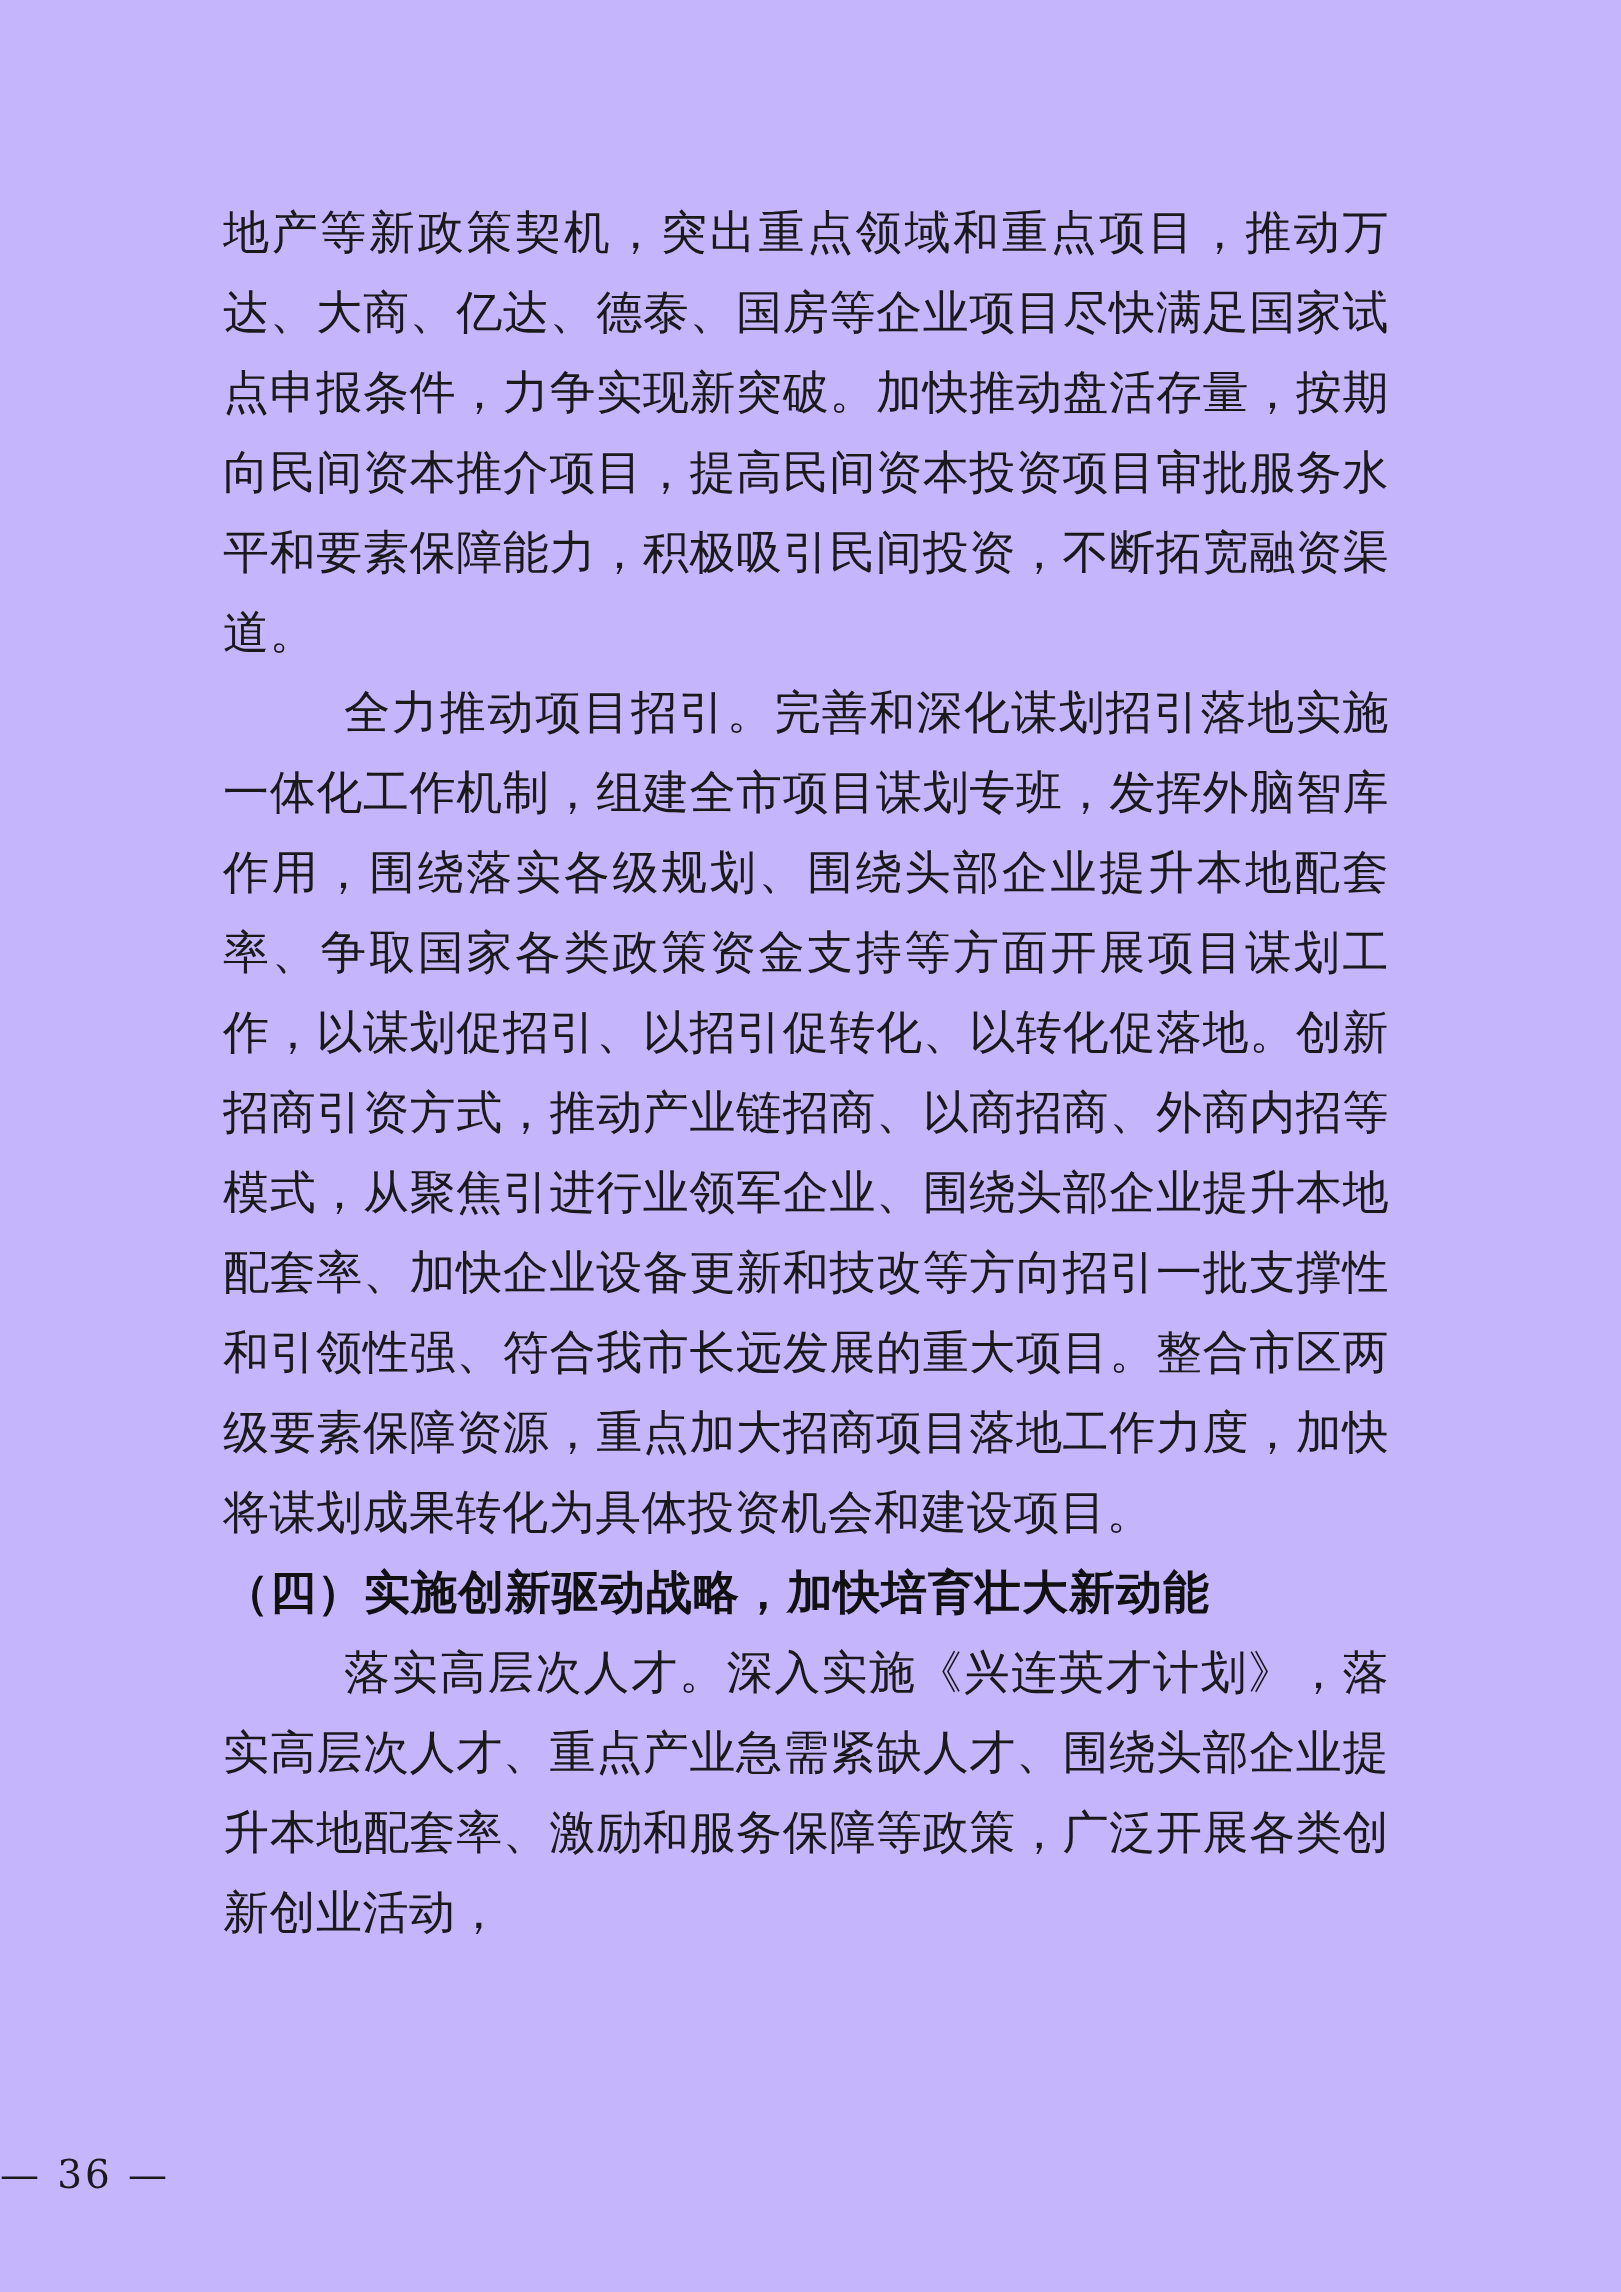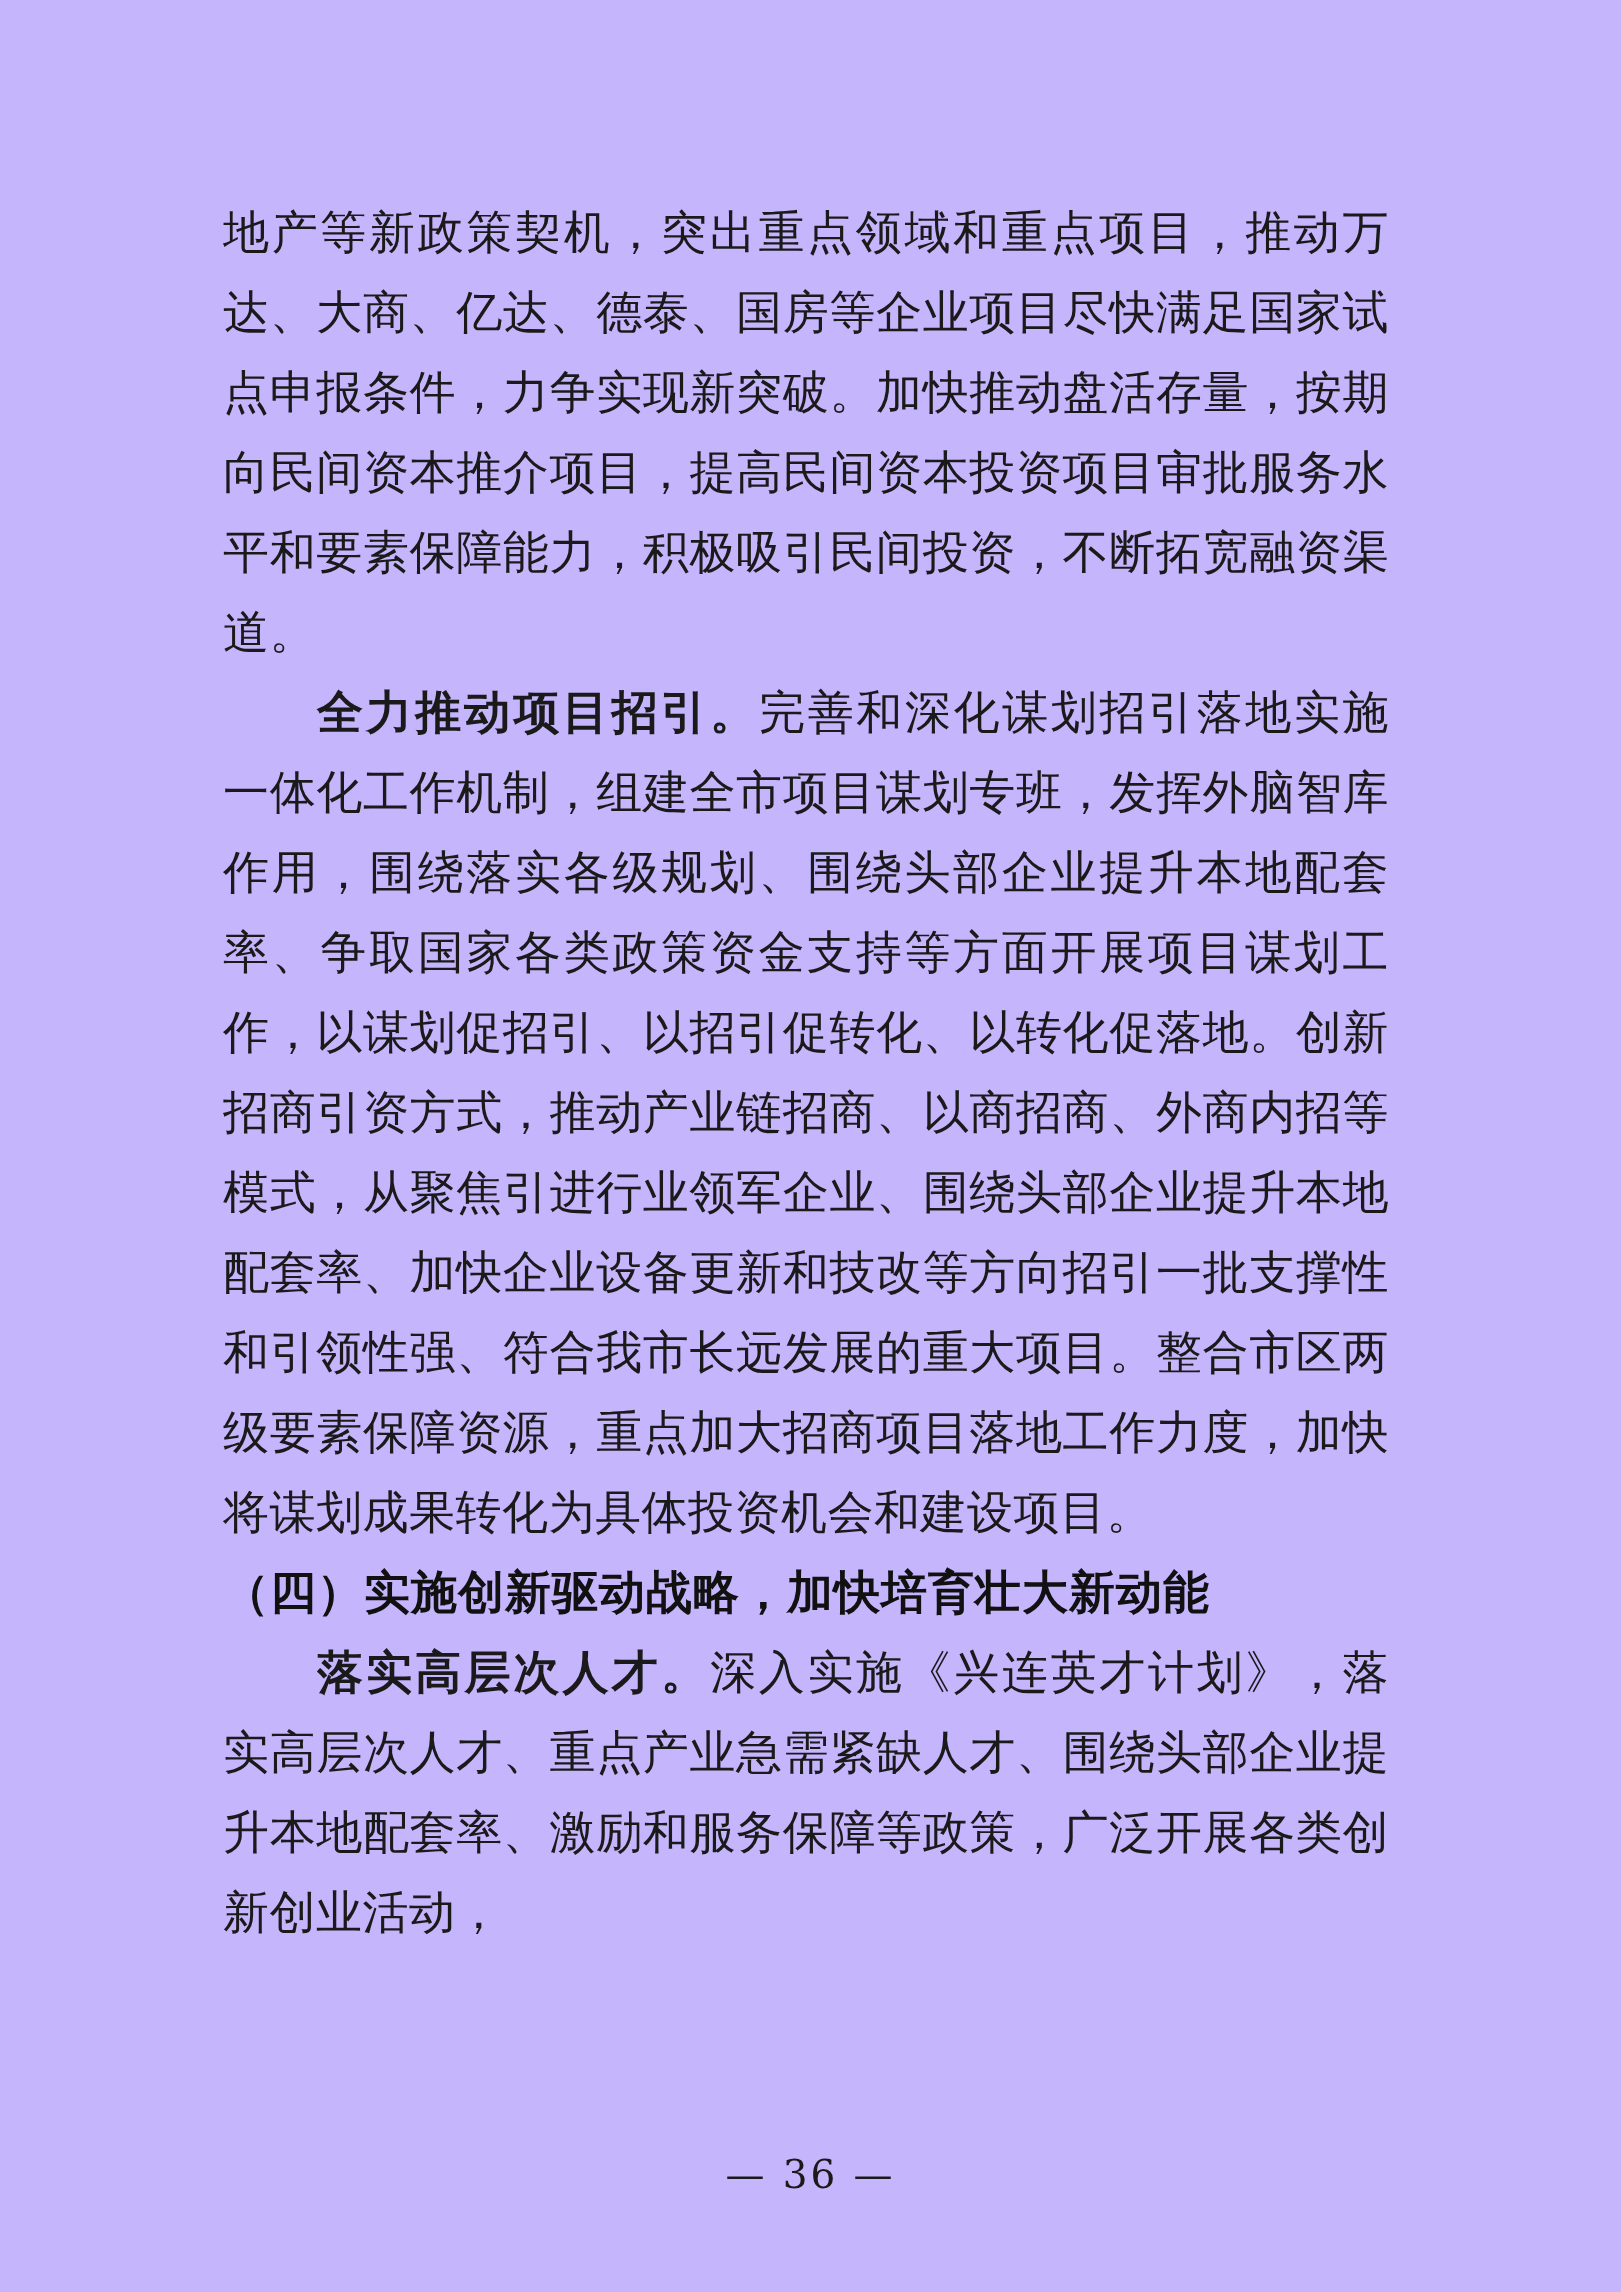--- a/index.html
+++ b/index.html
@@ -38,42 +38,43 @@
     font-weight: 400;
   }
   .para.indent {
     text-indent: 94px;
   }
   .para.cont {
     text-indent: 0;
   }
   
   .lead {
-    font-weight: 700;
+    font-weight: 400;
     letter-spacing: 1px;
+    margin-left: 27px;
   }
   
   .section-heading {
     font-family: "DejaVu Serif", "Liberation Serif", serif;
     font-size: 46px;
     line-height: 80px;
     font-weight: 700;
     color: #111111;
     text-align: left;
     letter-spacing: 1px;
     margin: 0;
     white-space: nowrap;
   }
   
   .footer {
     position: absolute;
     left: 0;
     top: 2152px;
     width: 1621px;
-    text-align: center;
+    text-align: left;
   }
   .page-number {
     font-family: "DejaVu Serif", "Liberation Serif", serif;
     font-size: 39px;
     color: #1a1a1a;
     letter-spacing: 2.9px;
   }
 </style>
 </head>
 <body>

